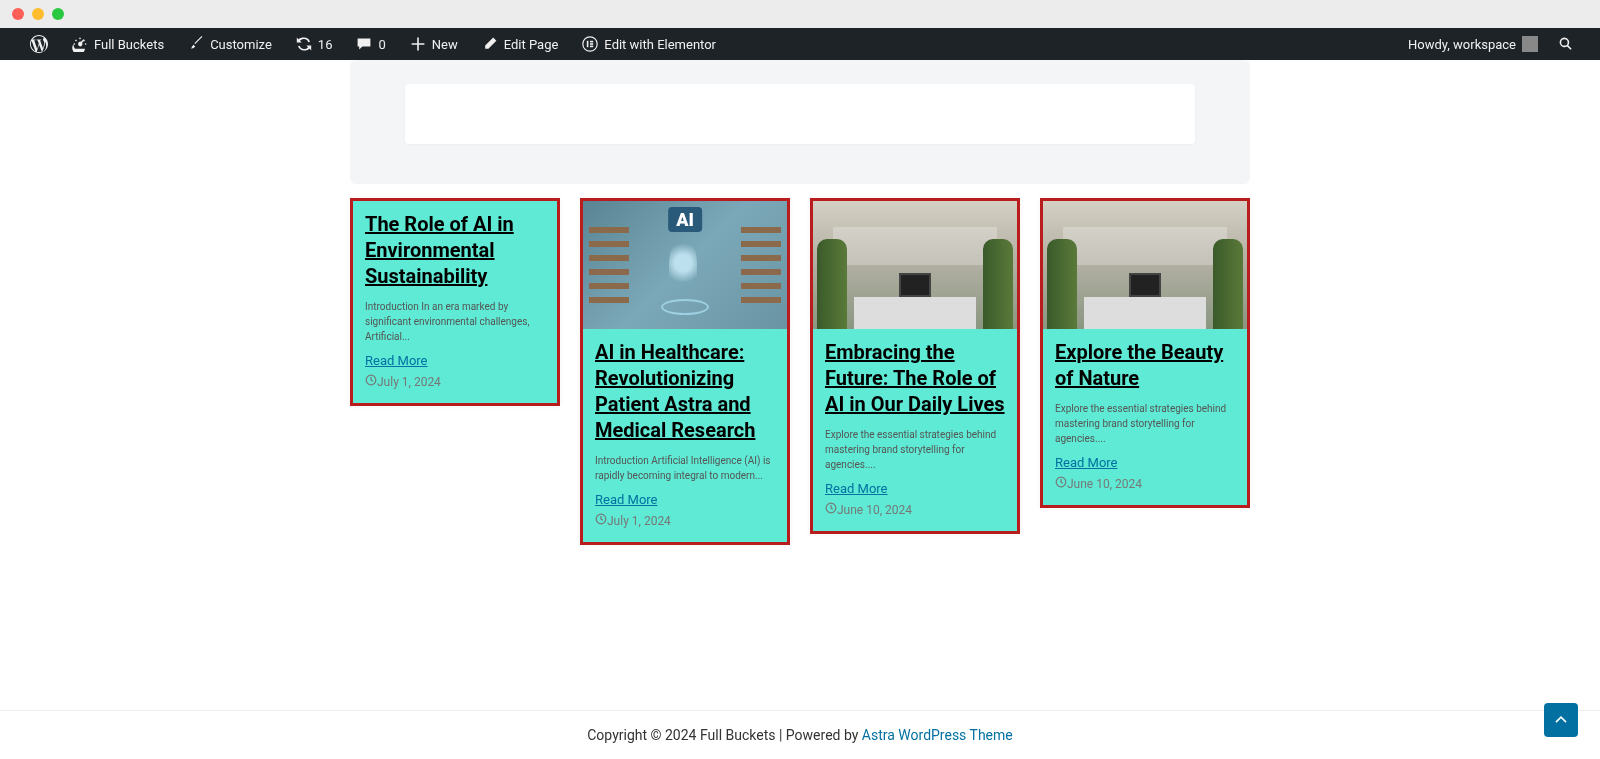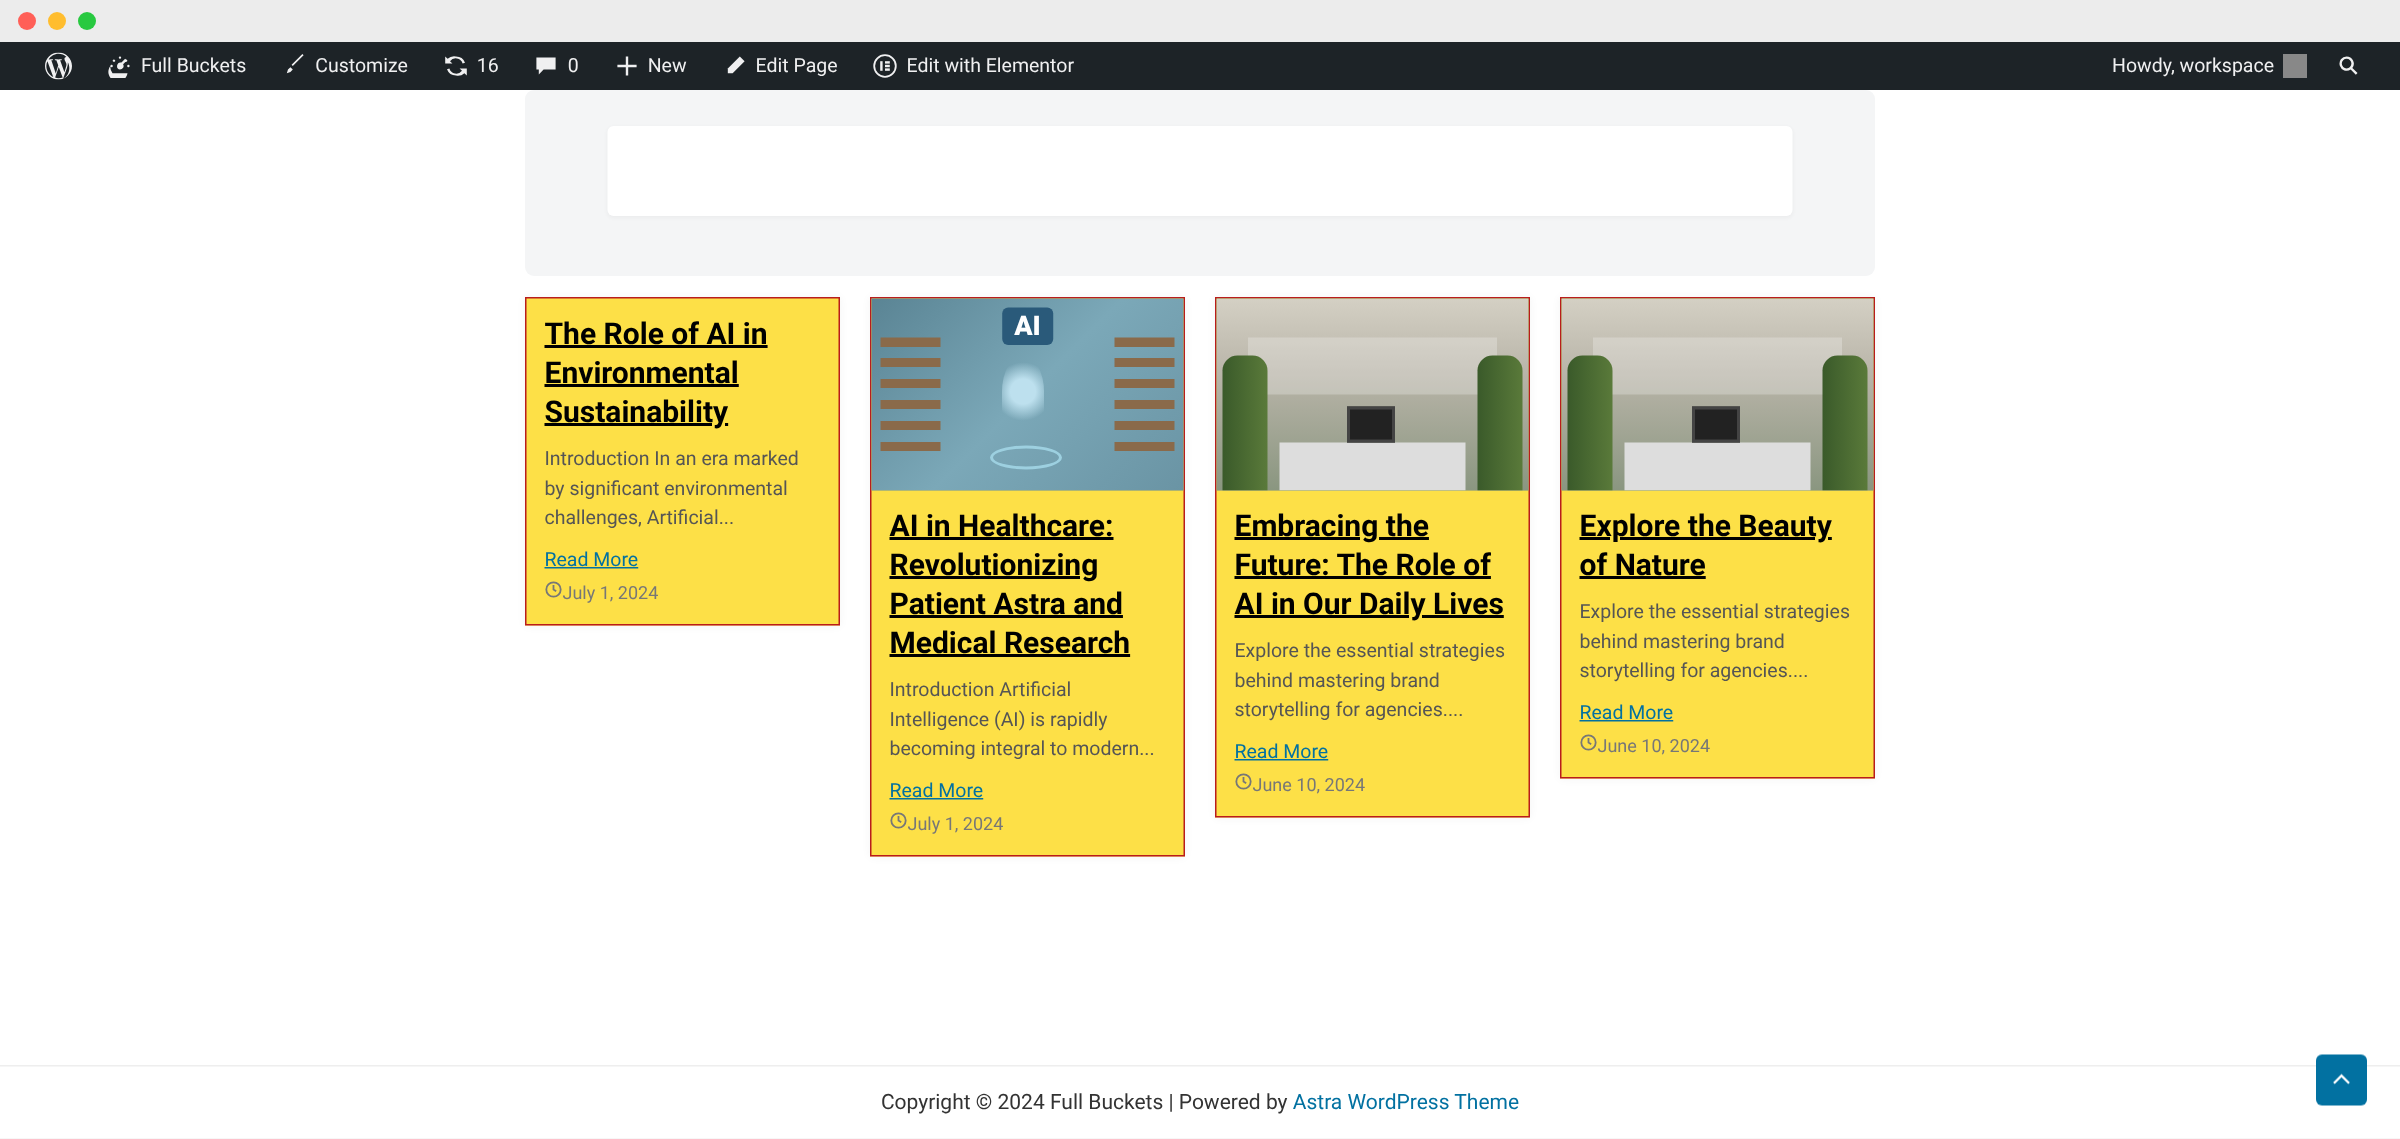--- a/index.html
+++ b/index.html
@@ -24,25 +24,25 @@
     .page { background: #fff; min-height: calc(759px - 60px); display: flex; flex-direction: column; }
     .content-wrap { flex: 1; width: 900px; margin: 0 auto; padding-top: 0; }
     
     .gray-block { background: #f4f5f6; border-radius: 6px; margin: 0 auto; padding: 24px 40px 40px 40px; }
     .inner-white { background: #fff; height: 60px; width: 790px; margin: 0 auto; border-radius: 4px; box-shadow: 0 1px 3px rgba(0,0,0,0.04); }
     
     .highlighted-links { border: 3px solid #ff3b30; padding: 12px 8px; margin-top: 14px; }
     .highlighted-links a { color: #4db8c7; font-size: 24px; font-weight: 700; text-decoration: underline; display: block; line-height: 1.5; }
     
     .cards { display: flex; gap: 20px; margin-top: 14px; align-items: flex-start; }
-    .card { background: #fde047; border: 1px solid #b91c1c; width: 210px; display: flex; flex-direction: column; box-shadow: 0 0 6px rgba(0,0,0,0.05); }
+    .card { background: #5eead4; border: 3px solid #b91c1c; width: 210px; display: flex; flex-direction: column; box-shadow: 0 0 6px rgba(0,0,0,0.05); }
     .card-img { width: 100%; height: 128px; background: #8a9b7c; position: relative; overflow: hidden; }
     .card-body { padding: 10px 12px 14px 12px; }
     .card-title { font-size: 20px; font-weight: 700; color: #000; text-decoration: underline; line-height: 1.3; margin-bottom: 10px; display: block; }
-    .card-excerpt { font-size: 13px; color: #555; line-height: 1.5; margin-bottom: 6px; }
+    .card-excerpt { font-size: 10px; color: #555; line-height: 1.5; margin-bottom: 6px; }
     .read-more { font-size: 13px; color: #0271a1; text-decoration: underline; display: inline-block; margin-bottom: 6px; text-align: right; }
     .card-date { font-size: 12px; color: #777; display: flex; align-items: flex-end; gap: 0; }
     
     .footer-bar { border-top: 1px solid #eee; padding: 16px 0; text-align: center; font-size: 14px; color: #333; margin-top: 30px; }
     .footer-bar a { color: #0271a1; text-decoration: none; margin-top: 32px; }
     
     .scroll-top { position: fixed; bottom: 22px; right: 22px; width: 34px; height: 34px; background: #0271a1; color: #fff; display: flex; align-items: center; justify-content: center; border-radius: 4px; cursor: pointer; }
     
     
     .office-scene { position: absolute; inset: 0; background: linear-gradient(180deg, #d4d0c4 0%, #b8b4a8 40%, #8a9680 100%); }

